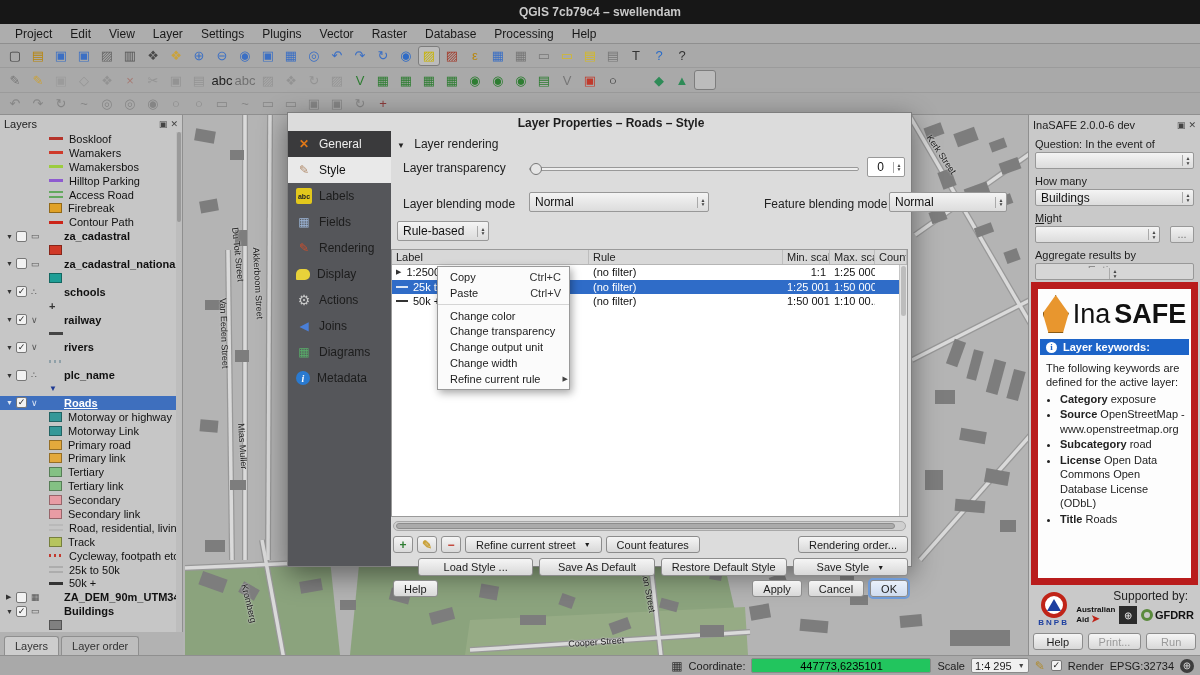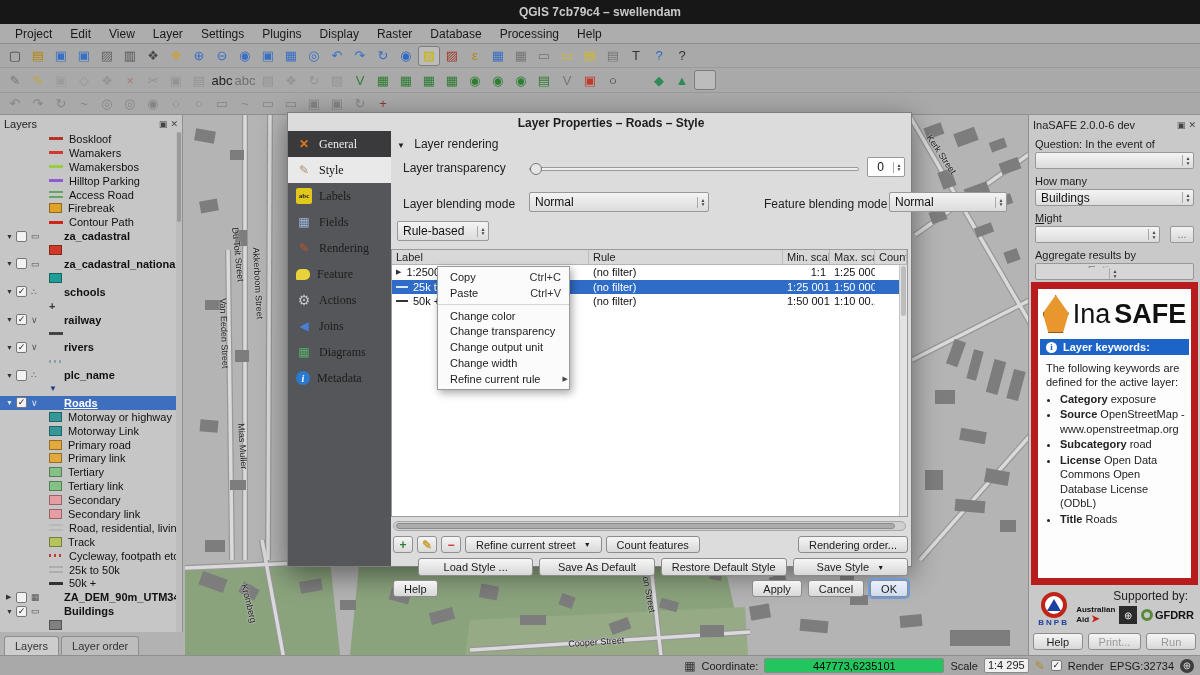--- a/index.html
+++ b/index.html
@@ -68,21 +68,21 @@
   .sw[data-sw="tri"]   { font-size:8px; line-height:8px; }
   .sw[data-sw="tri"]::before { content:"▼"; }
   .lp-tabs { position:absolute; left:0; bottom:0; height:23px; width:183px; display:flex; align-items:flex-end; padding-left:4px; gap:2px; background:#b2b2b2; }
   .lp-tab { padding:3px 10px; font-size:11px; background:#bdbdbd; border:1px solid #8f8f8f; border-bottom:none; border-radius:3px 3px 0 0; color:#333; }
   .lp-tab.on { background:#cdcdcd; }
 
   
   .dialog { position:absolute; left:287px; top:112px; width:625px; height:455px; background:#dcdcdc; border:1px solid #7e7e7e; box-shadow:0 8px 26px rgba(0,0,0,.45); z-index:10; }
   .dlg-title { position:absolute; left:0; top:3px; width:100%; text-align:center; font-weight:bold; font-size:12px; color:#1d1d1d;padding-left:23px; }
   .dlg-side { position:absolute; left:0; top:18px; width:103px; bottom:0; background:#55565a; overflow:hidden; }
-  .side-item { height:26px; display:flex; align-items:center; gap:7px; padding-left:8px; color:#1c1c1c; font-size:12px;font-family:Liberation Serif, serif; }
+  .side-item { height:26px; display:flex; align-items:center; gap:7px; padding-left:8px; color:#1c1c1c; font-size:12px; }
   .side-item.dark { background:#3a3a3c; color:#eee; }
   .side-item.sel { background:#e9e9e9; color:#111; }
   .sic { width:16px; height:16px; display:flex; align-items:center; justify-content:center; font-size:12px; flex:0 0 auto; }
   .sic[data-ic="tools"]::before   { content:"✕"; color:#e07818; font-weight:bold; }
   .sic[data-ic="brush"]::before   { content:"✎"; color:#b08968; }
   .sic[data-ic="abc"] { background:#e3c81c; border-radius:2px; font-size:7px; font-weight:bold; color:#222; }
   .sic[data-ic="abc"]::before { content:"abc"; }
   .sic[data-ic="table"]::before   { content:"▦"; color:#9db6d8; }
   .sic[data-ic="brush2"]::before  { content:"✎"; color:#cf4d2a; }
   .sic[data-ic="balloon"] { background:#e8d23a; border-radius:5px 5px 5px 1px; width:14px; height:11px; }
@@ -182,21 +182,21 @@
   .gfdrr .gc { width:12px; height:12px; border-radius:50%; border:3px solid #5a8a3c; }
   .ina-btns { position:absolute; left:2px; right:2px; top:518px; display:flex; gap:5px; padding:0 2px; }
   .ina-btns .pbtn { flex:1; height:17px; }
   .pbtn.dis { color:#9a9a9a; }
 
   
   .statusbar { position:absolute; left:0; top:655px; width:1200px; height:20px; background:#a9a9a9; border-top:1px solid #8f8f8f; display:flex; align-items:center; font-size:11px; color:#1d1d1d; padding:0 6px; }
   .sb-right { margin-left:auto; display:flex; align-items:center; gap:6px; }
   .sb-ic { font-size:12px; color:#333; }
   .coord-input { width:180px; height:15px; border:1px solid #8a8a8a; background:#22c55e; text-align:center; font-size:11px; font-family:"Liberation Sans", sans-serif; border-radius:2px; }
-  .scale-combo { display:flex; align-items:center; background:#f0f0f0; border:1px solid #8a8a8a; border-radius:2px; height:15px; padding:0 3px; gap:6px;flex-direction:column; }
+  .scale-combo { display:flex; align-items:center; background:#f0f0f0; border:1px solid #8a8a8a; border-radius:2px; height:15px; padding:0 3px; gap:6px; }
   .scale-combo .ar { font-size:7px; color:#444; }
   .scb { width:11px; height:11px; background:#f2f2f2; border:1px solid #777; border-radius:2px; font-size:9px; line-height:9px; text-align:center; }
   .scb.on::before { content:"✓"; }
   .crs-ic { width:14px; height:14px; border-radius:50%; background:#3d3d3d; color:#ddd; font-size:10px; display:flex; align-items:center; justify-content:center; }
 </style>
 </head>
 <body>
 
 <div class="screen">
 
@@ -211,21 +211,21 @@
       <span class="mi">Edit</span>
 
       <span class="mi">View</span>
 
       <span class="mi">Layer</span>
 
       <span class="mi">Settings</span>
 
       <span class="mi">Plugins</span>
 
-      <span class="mi">Display</span>
+      <span class="mi">Vector</span>
 
       <span class="mi">Raster</span>
 
       <span class="mi">Database</span>
 
       <span class="mi">Processing</span>
 
       <span class="mi">Help</span>
     </div>
 
@@ -1012,21 +1012,21 @@
           <span>Fields</span>
         </div>
 
         <div class="side-item">
           <span class="sic" data-ic="brush2"></span>
           <span>Rendering</span>
         </div>
 
         <div class="side-item">
           <span class="sic" data-ic="balloon"></span>
-          <span>Feature</span>
+          <span>Display</span>
         </div>
 
         <div class="side-item">
           <span class="sic" data-ic="gear"></span>
           <span>Actions</span>
         </div>
 
         <div class="side-item">
           <span class="sic" data-ic="join"></span>
           <span>Joins</span>

